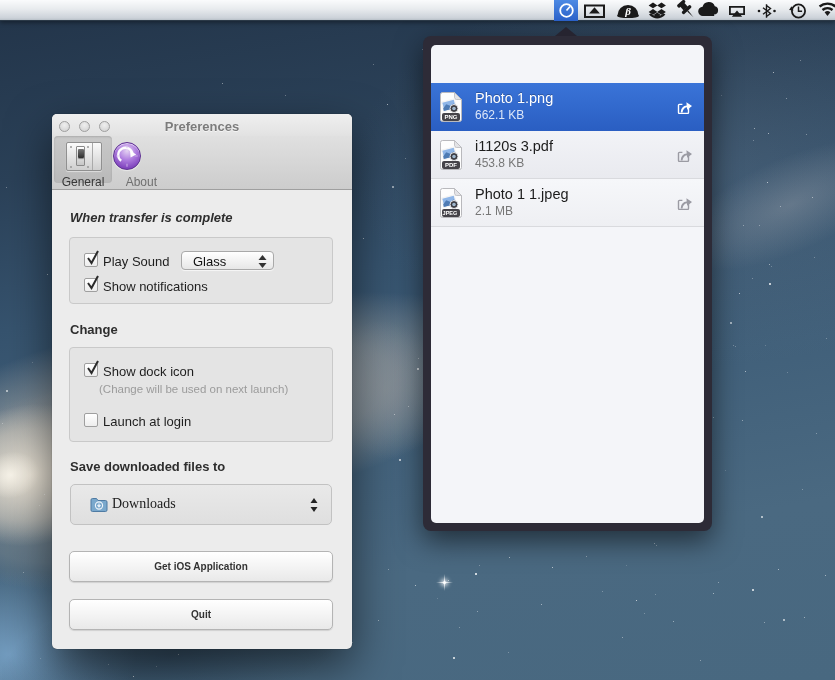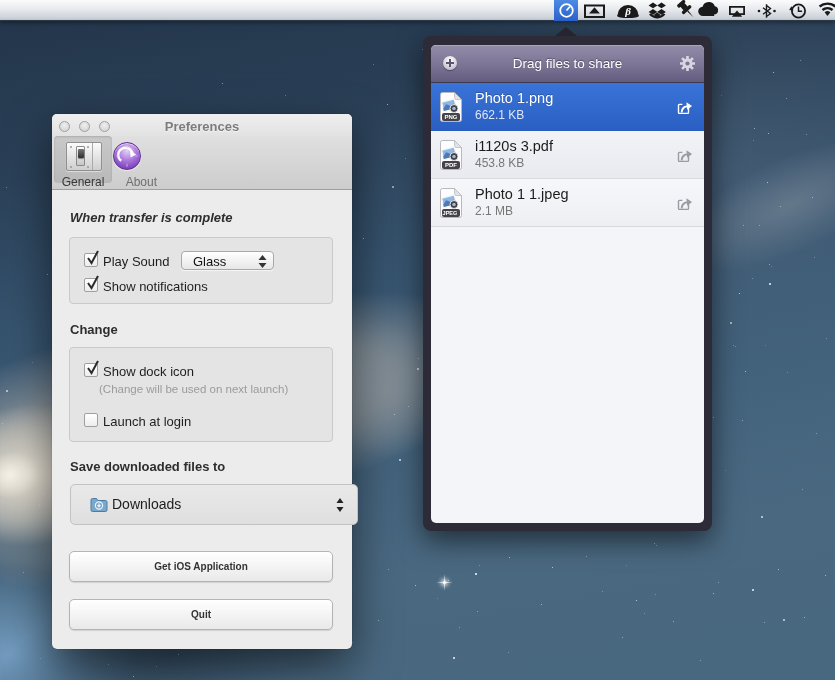--- a/index.html
+++ b/index.html
@@ -101,21 +101,21 @@
   border:1px solid #5d2f92; box-shadow:inset 0 1px 1px rgba(255,255,255,0.7), 0 1px 1px rgba(255,255,255,0.5); }
 #aboutLbl { position:absolute; left:45px; top:39px; width:60px; text-align:right; font-size:12px; color:#6f6f6f; }
 #pcontent { position:absolute; left:0; top:0; width:300px; height:535px; }
 .slabel { position:absolute; font-size:13px; font-weight:bold; color:#2e2e2e; }
 .gbox { position:absolute; left:17px; width:264px; background:#e4e4e4; border:1px solid #c9c9c9; border-radius:4px; }
 .cb { position:absolute; width:14px; height:14px; background:linear-gradient(to bottom,#ffffff,#ededed); border:1px solid #9f9f9f; border-radius:2px; }
 .cb svg { position:absolute; left:0px; top:-4px; overflow:visible; }
 .clabel { position:absolute; font-size:13px; color:#1e1e1e; }
 .popup { position:absolute; background:linear-gradient(to bottom,#ffffff,#e7e7e7); border:1px solid #a9a9a9; border-radius:4px; box-shadow:0 1px 1px rgba(255,255,255,0.7); }
 .updn { position:absolute; }
-#bigcombo { position:absolute; left:18px; top:370px; width:288px; height:41px; background:linear-gradient(to bottom,#e9e9e9,#dfdfdf); border:1px solid #c2c2c2; border-radius:5px; }
+#bigcombo { position:absolute; left:18px; top:370px; width:262px; height:41px; background:linear-gradient(to bottom,#e9e9e9,#dfdfdf); border:1px solid #c2c2c2; border-radius:5px;font-family:Liberation Serif, serif; }
 .btn { position:absolute; left:17px; width:264px; height:31px; background:linear-gradient(to bottom,#ffffff,#e9e9e9); border:1px solid #b4b4b4; border-radius:5px;
   text-align:center; font-size:10px; font-weight:bold; color:#333; line-height:29px; box-shadow:0 1px 1px rgba(0,0,0,0.12); }
 </style>
 </head>
 <body>
 <div id="stage">
   <svg width="0" height="0" style="position:absolute">
     <defs>
       <g id="fpage">
         <path d="M1.5,2.5 a2,2 0 0 1 2,-2 h12 l7,7 v20 a2,2 0 0 1 -2,2 h-17 a2,2 0 0 1 -2,-2 Z" fill="#fdfdfd" stroke="#b9b9bd" stroke-width="1"></path>
@@ -228,38 +228,20 @@
           </svg>
       </div>
       <div class="btn" style="top:437px;">Get iOS Application</div>
       <div class="btn" style="top:485px;">Quit</div>
     </div>
   </div>
 
   <div id="pop">
     <div class="arrow"></div>
     <div id="popInner">
-      <div id="popHead">
-        <div id="plusBtn"></div>
-        <div class="title">Drag files to share</div>
-        <svg id="gear" style="position:absolute; right:9px; top:11px;" width="15" height="15" viewBox="0 0 15 15">
-          <g fill="#d8d6e0">
-            <circle cx="7.5" cy="7.5" r="5.1"></circle>
-            <rect x="6.15" y="-0.3" width="2.7" height="3.6" rx="0.9" transform="rotate(0 7.5 7.5)"></rect>
-<rect x="6.15" y="-0.3" width="2.7" height="3.6" rx="0.9" transform="rotate(45 7.5 7.5)"></rect>
-<rect x="6.15" y="-0.3" width="2.7" height="3.6" rx="0.9" transform="rotate(90 7.5 7.5)"></rect>
-<rect x="6.15" y="-0.3" width="2.7" height="3.6" rx="0.9" transform="rotate(135 7.5 7.5)"></rect>
-<rect x="6.15" y="-0.3" width="2.7" height="3.6" rx="0.9" transform="rotate(180 7.5 7.5)"></rect>
-<rect x="6.15" y="-0.3" width="2.7" height="3.6" rx="0.9" transform="rotate(225 7.5 7.5)"></rect>
-<rect x="6.15" y="-0.3" width="2.7" height="3.6" rx="0.9" transform="rotate(270 7.5 7.5)"></rect>
-<rect x="6.15" y="-0.3" width="2.7" height="3.6" rx="0.9" transform="rotate(315 7.5 7.5)"></rect>
-          </g>
-          <circle cx="7.5" cy="7.5" r="2.1" fill="#7a7392"></circle>
-        </svg>
-      </div>
       <div class="rows">
         <div class="row sel">
           <svg class="ficon" viewBox="0 0 24 30">
               <use href="#fpage"></use>
               <text x="12" y="27" text-anchor="middle" font-size="6" font-weight="bold" fill="#fff">PNG</text>
             </svg>
           <div class="t1">Photo 1.png</div>
             <div class="t2">662.1 KB</div>
           <svg class="shareic" viewBox="0 0 15 14">
               <use href="#sharew"></use>

